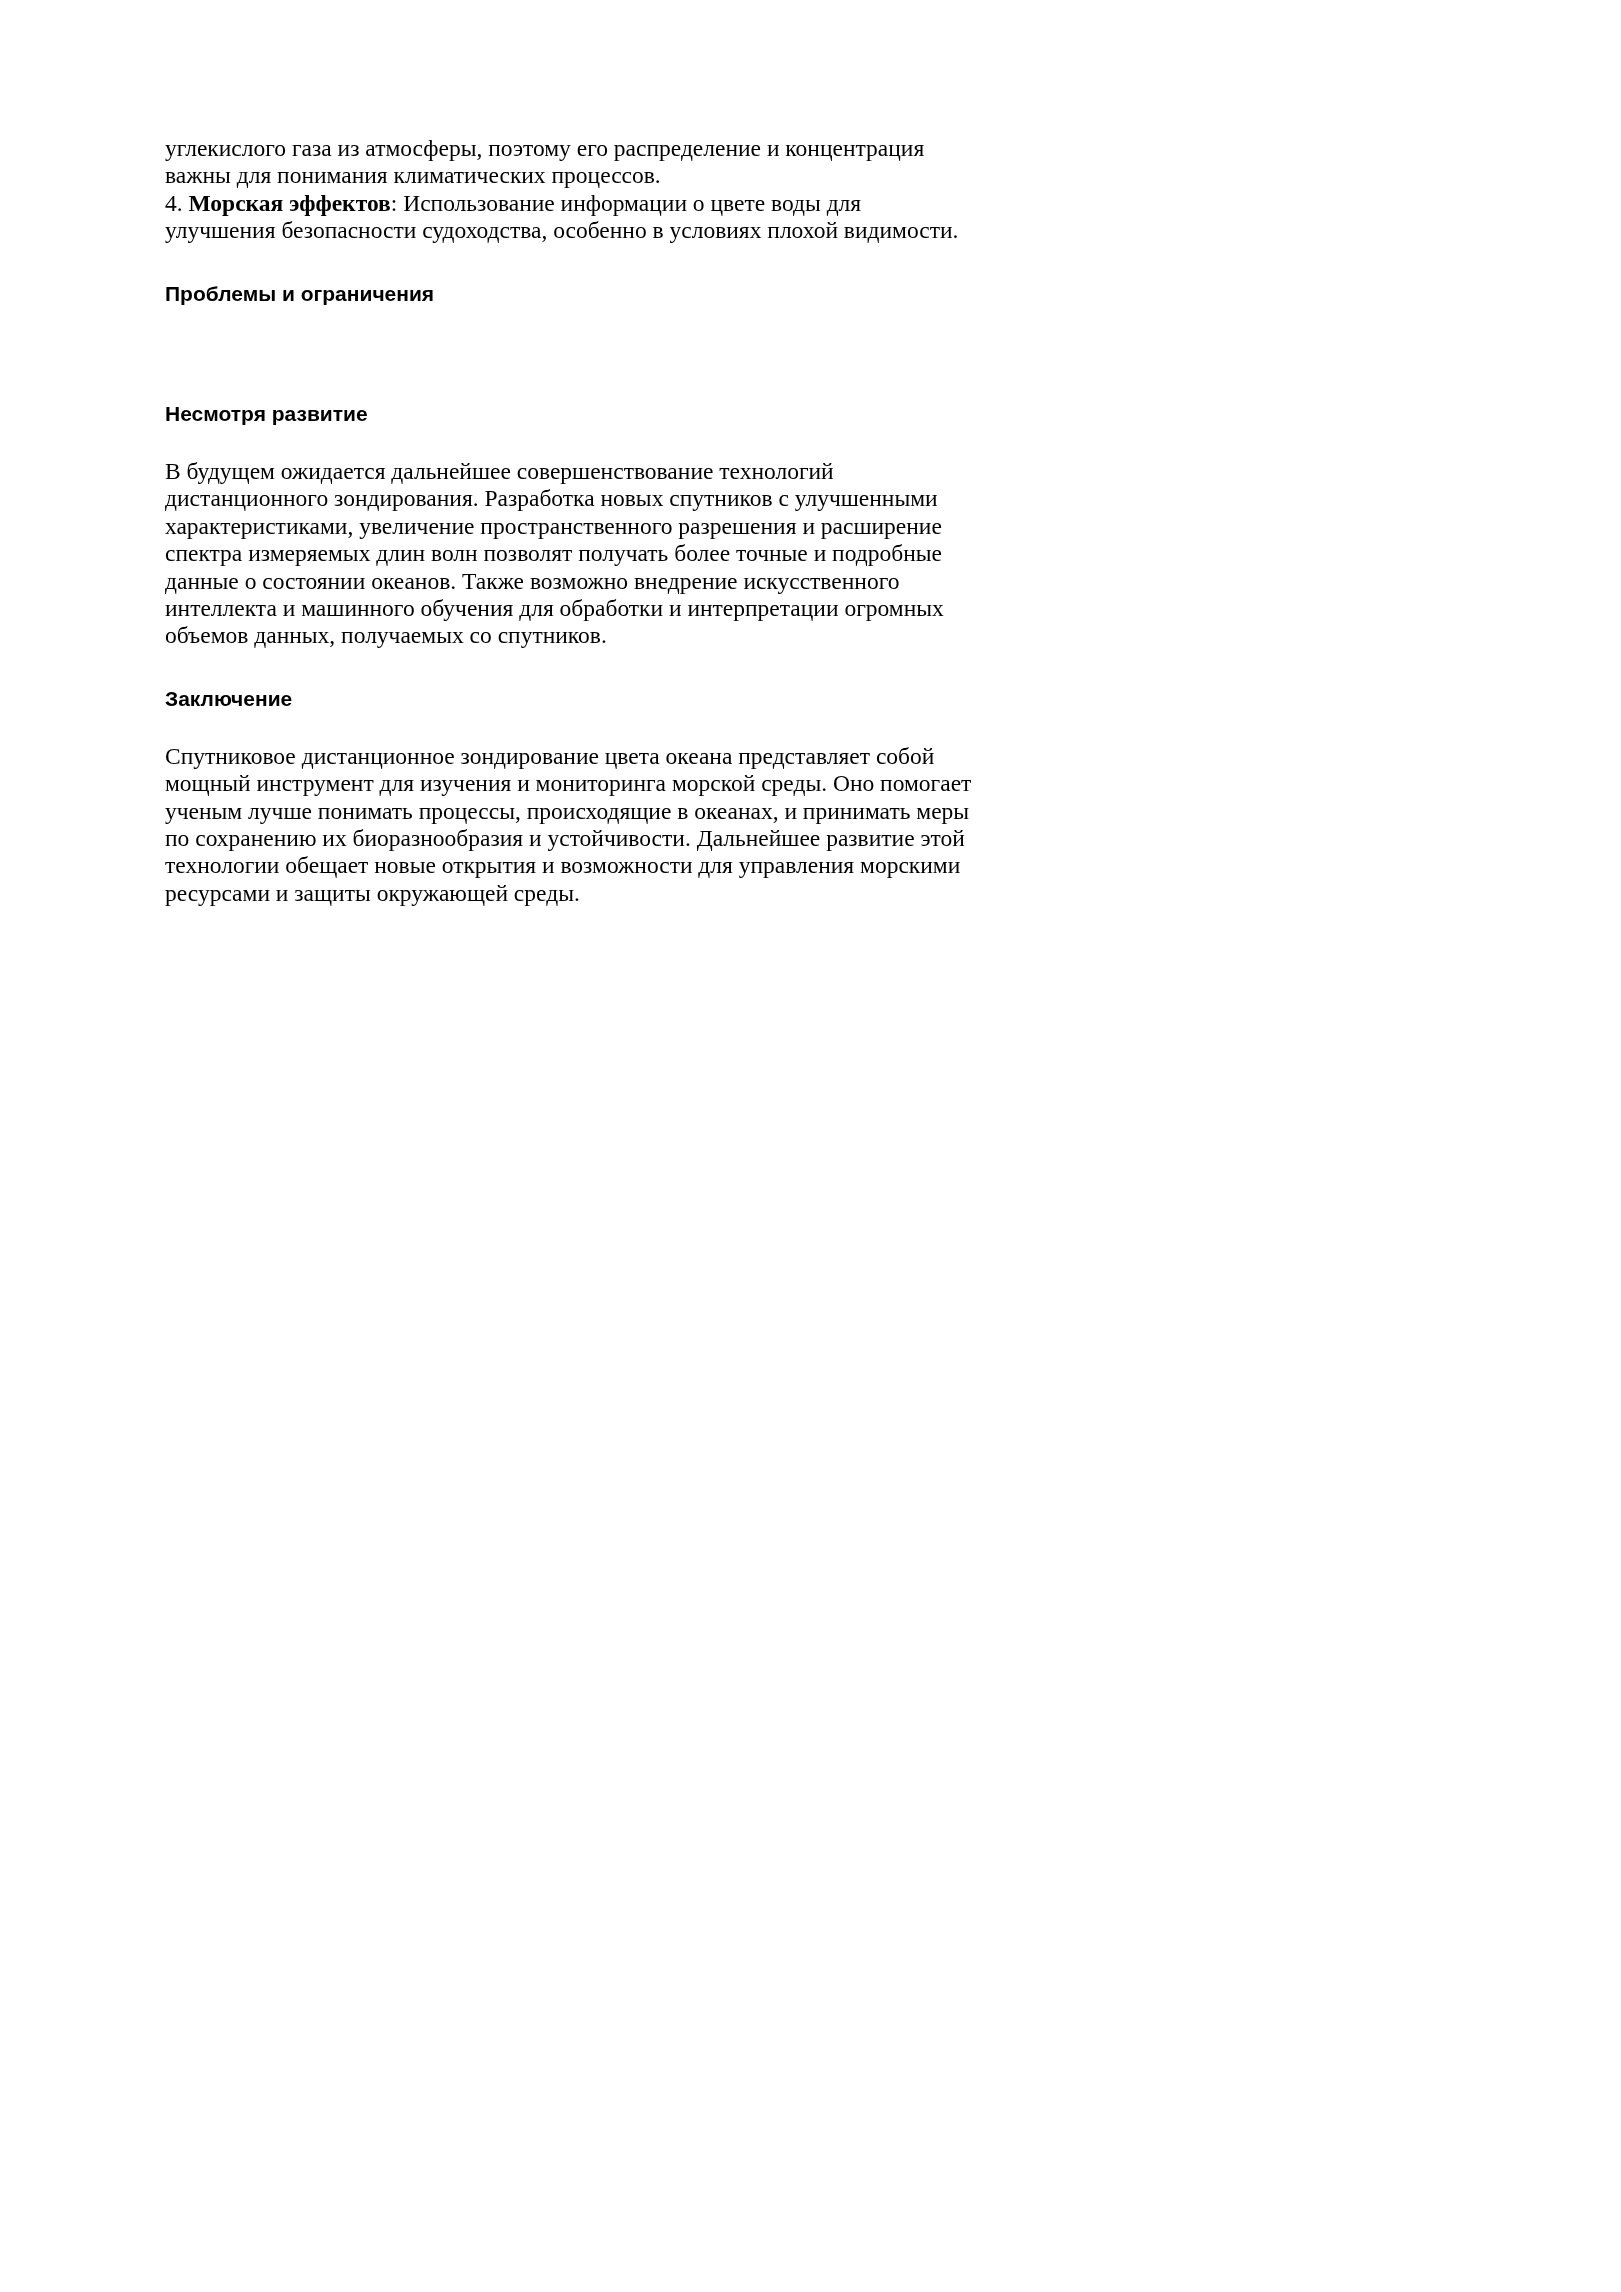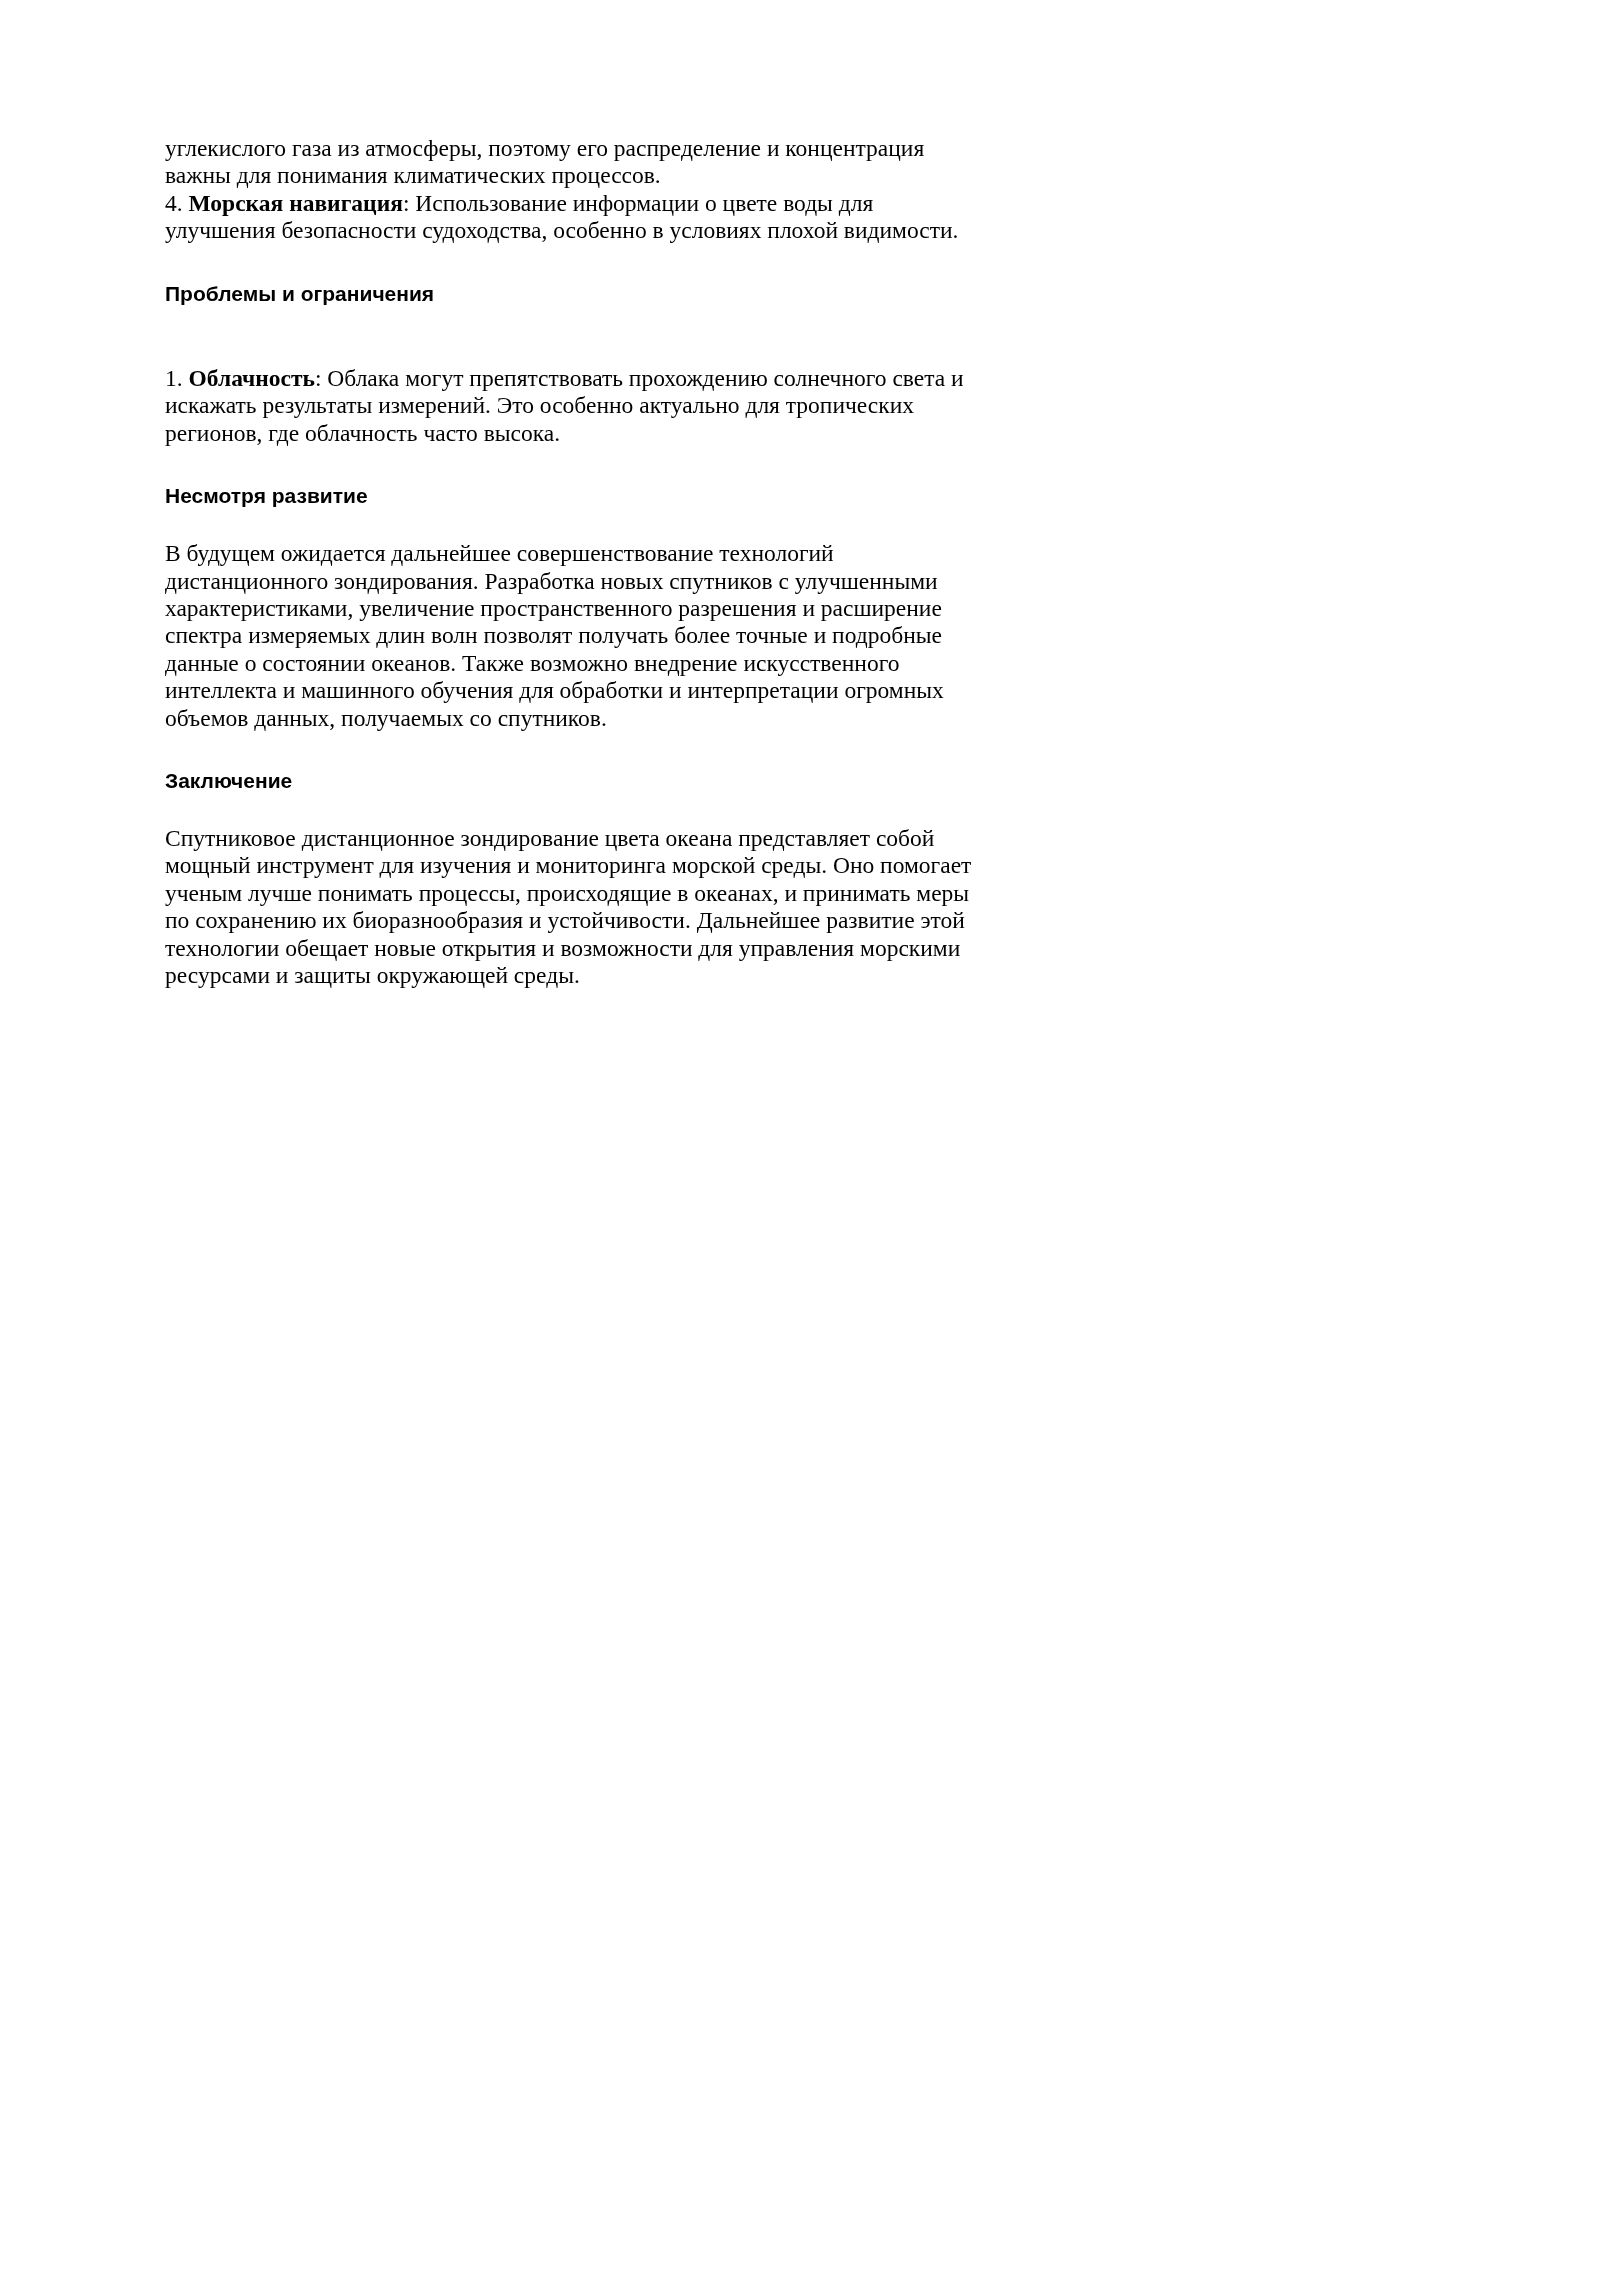--- a/index.html
+++ b/index.html
@@ -41,27 +41,24 @@
     height: 27.4px;
   }
 </style>
 </head>
 <body>
 
 <div class="page">
   <div class="content">
       <p class="doc-paragraph"><span class="run">углекислого газа из атмосферы, поэтому его распределение и концентрация
 важны для понимания климатических процессов.</span></p>
-      <p class="doc-paragraph"><span class="run">4. </span><span class="run bold">Морская навигация</span><span class="run">: Использование информации о цвете воды для
+      <p class="doc-paragraph"><span class="run">4. </span><span class="run bold">Морская эффектов</span><span class="run">: Использование информации о цвете воды для
 улучшения безопасности судоходства, особенно в условиях плохой видимости.</span></p>
       <h2 class="doc-heading">Проблемы и ограничения</h2>
       <div class="doc-spacer"></div>
-      <p class="doc-paragraph"><span class="run">1. </span><span class="run bold">Облачность</span><span class="run">: Облака могут препятствовать прохождению солнечного света и
-искажать результаты измерений. Это особенно актуально для тропических
-регионов, где облачность часто высока.</span></p>
       <h2 class="doc-heading">Несмотря развитие</h2>
       <p class="doc-paragraph"><span class="run">В будущем ожидается дальнейшее совершенствование технологий
 дистанционного зондирования. Разработка новых спутников с улучшенными
 характеристиками, увеличение пространственного разрешения и расширение
 спектра измеряемых длин волн позволят получать более точные и подробные
 данные о состоянии океанов. Также возможно внедрение искусственного
 интеллекта и машинного обучения для обработки и интерпретации огромных
 объемов данных, получаемых со спутников.</span></p>
       <h2 class="doc-heading">Заключение</h2>
       <p class="doc-paragraph"><span class="run">Спутниковое дистанционное зондирование цвета океана представляет собой

